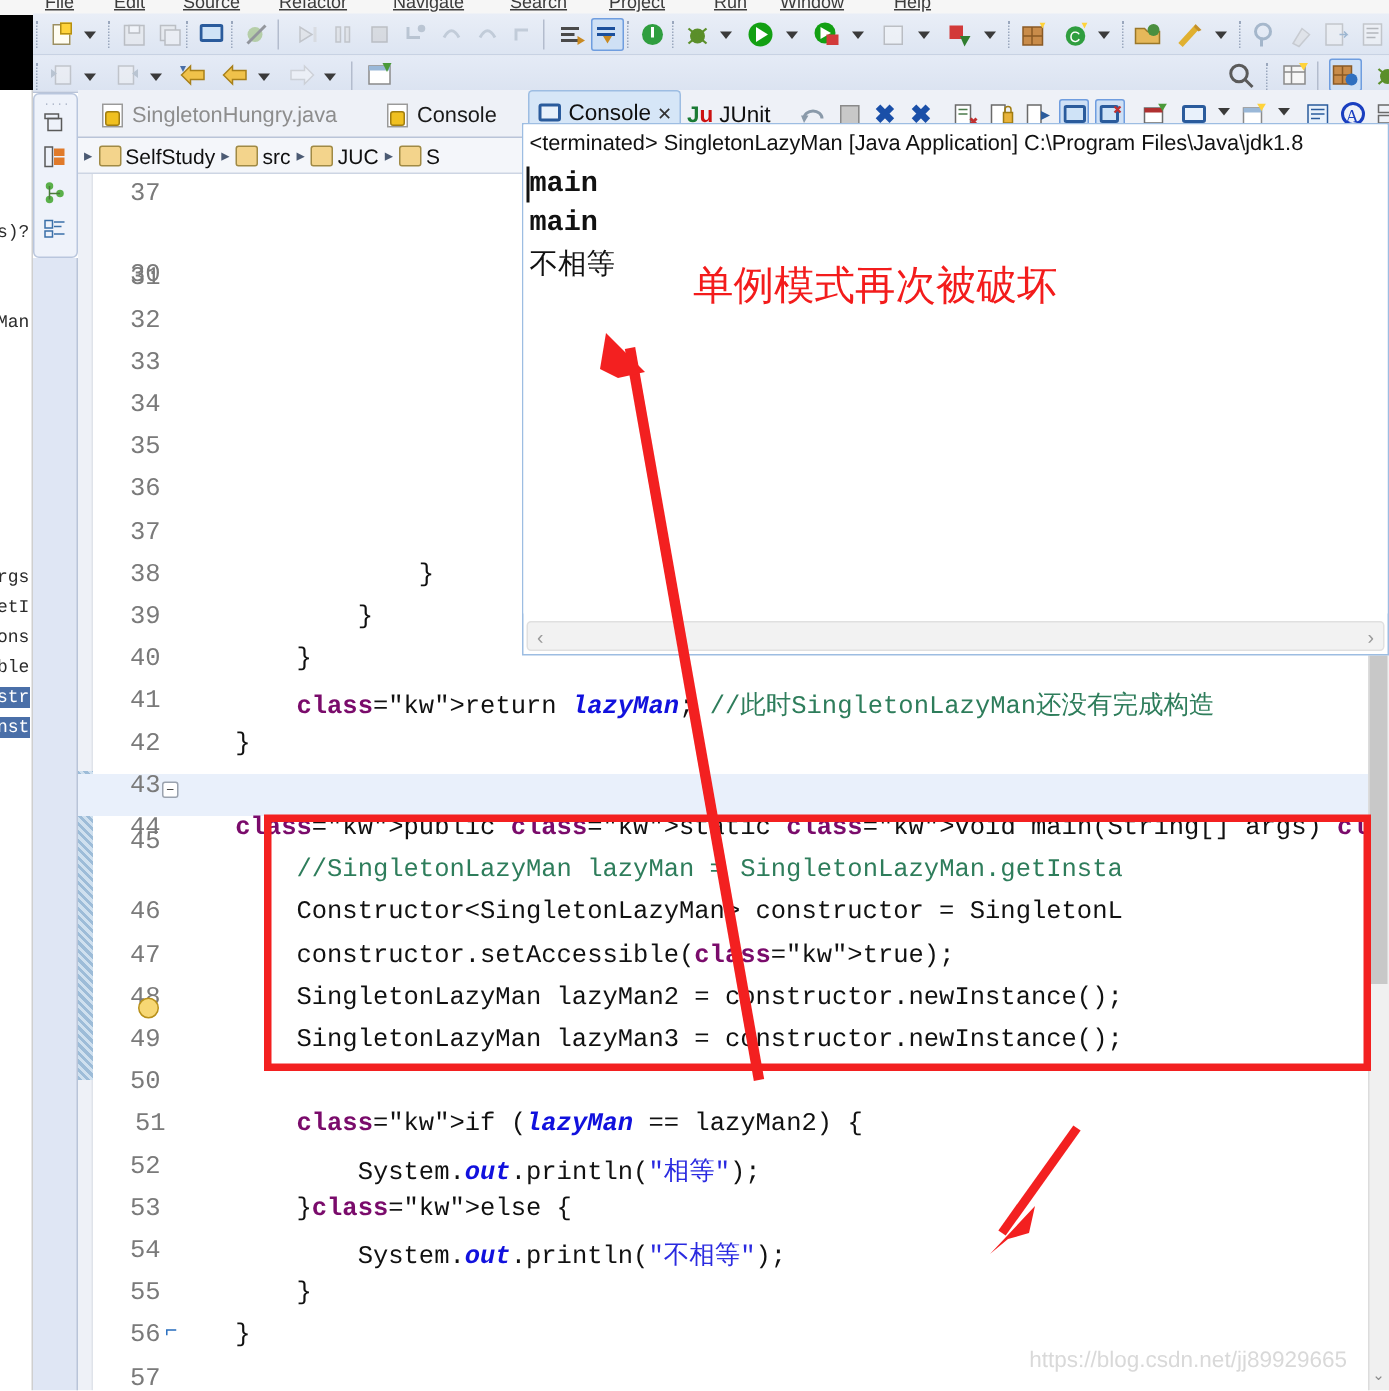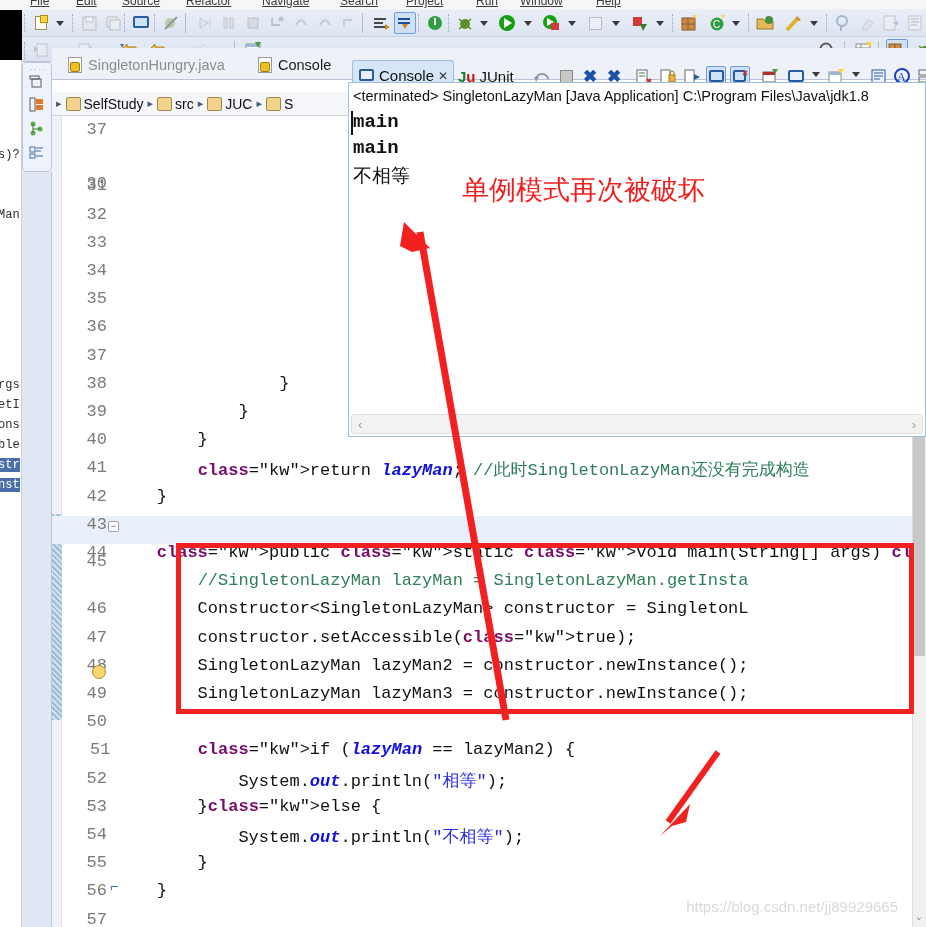--- a/index.html
+++ b/index.html
@@ -48,21 +48,21 @@
   
   .minipal { position:absolute; left:22px; top:62px; width:30px; height:110px;
      background:#eef2fa; border:1px solid #b9c6dd; border-radius:4px; }
   .minipal .dots { position:absolute; left:7px; top:3px; font-size:7px; color:#8794ab; letter-spacing:2px;}
   .minipal .mi { position:absolute; left:6px; width:17px; height:17px; }
 
   .leftband { position:absolute; left:22px; top:172px; width:30px; height:755px;
      background:#dfe6f4; border-right:1px solid #b9c4d8; }
 
   
-  .tabrow { position:absolute; left:52px; top:48px; width:874px; height:32px;
+  .tabrow { position:absolute; left:52px; top:60px; width:874px; height:32px;
      background:#eef1f7; border-bottom:1px solid #b9c4d8; }
   .etab { position:absolute; top:2px; height:30px; padding:0 10px 0 26px;
      display:flex; align-items:center; font-size:14.5px; white-space:nowrap; }
   .etab.inactive { color:#8d8d8d; }
   .etab.active { color:#1a1a1a; }
   .tabico { position:absolute; left:6px; top:7px; width:14px; height:16px;
      background:#fff; border:1px solid #9a9a9a; }
   .tabico:after { content:""; position:absolute; left:1px; bottom:0px; width:8px;height:8px;
      background:#f0c020; border:1px solid #a07d10; border-radius:2px; }
 

